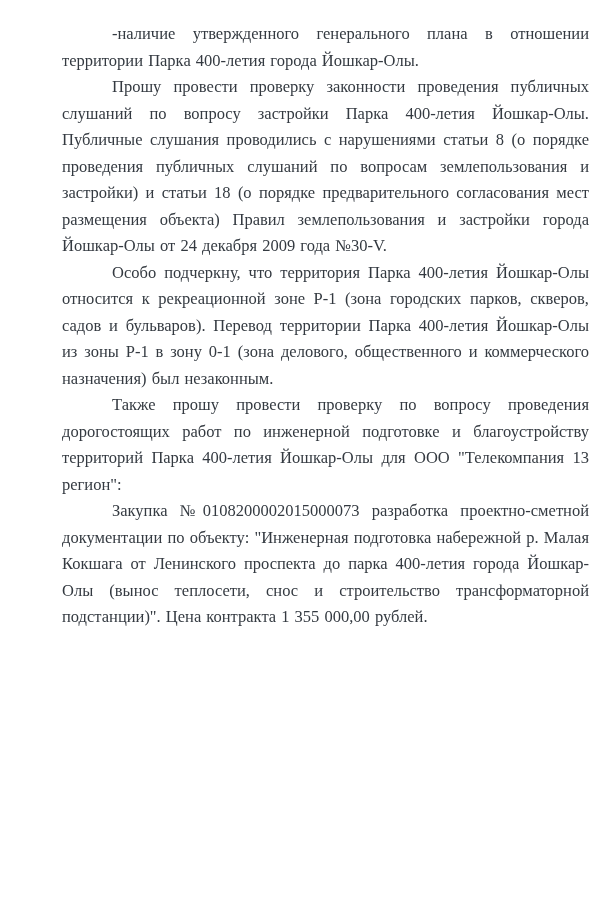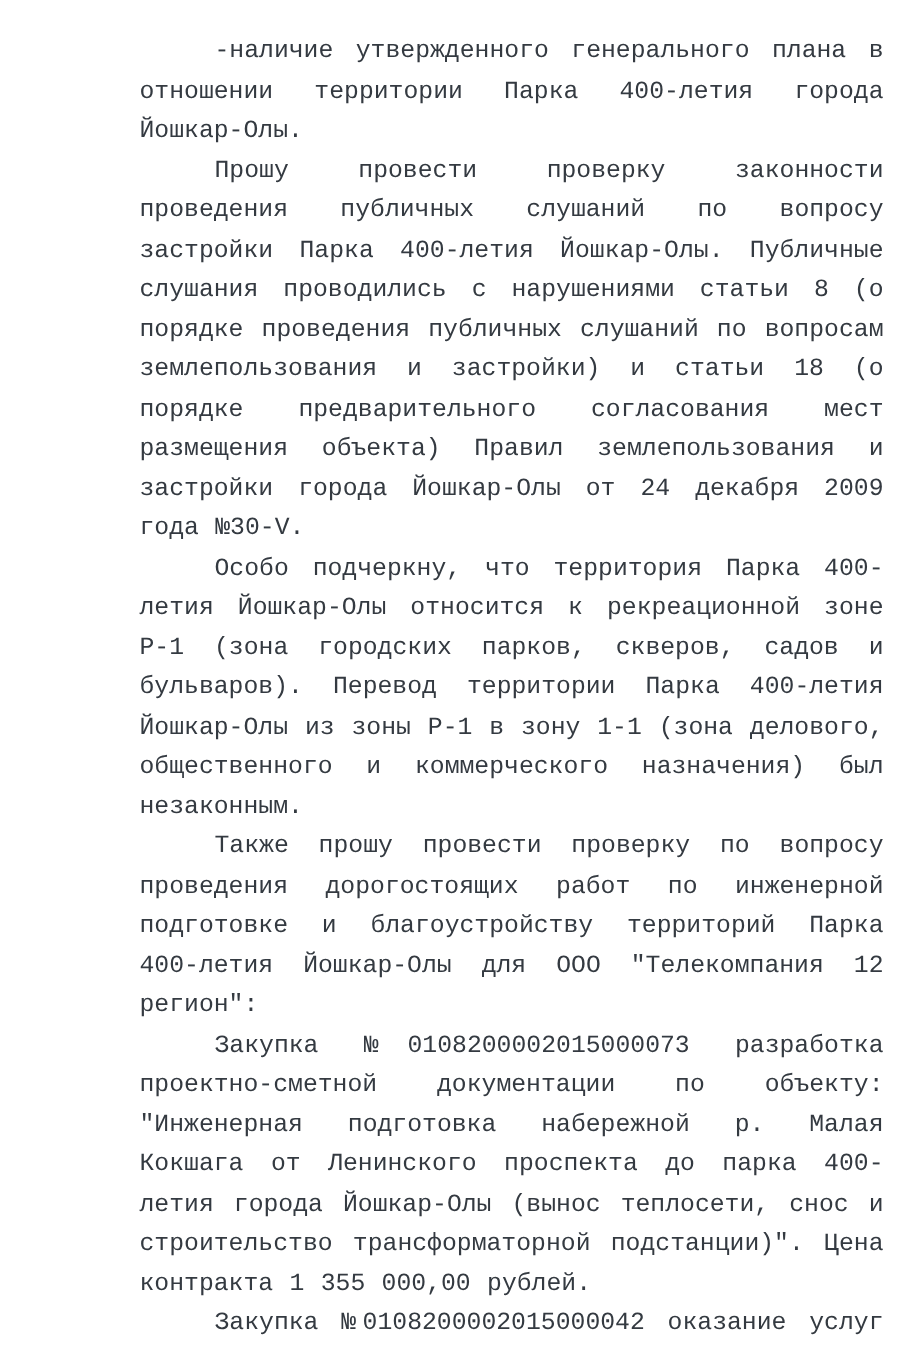--- a/index.html
+++ b/index.html
@@ -9,23 +9,23 @@
   body {
     width: 615px;
     height: 900px;
     background: #ffffff;
     overflow: hidden;
   }
   .page {
     box-sizing: border-box;
     width: 615px;
     height: 900px;
-    padding: 21px 26px 0 93px;
+    padding: 21px 26px 0 62px;
     background: #ffffff;
-    font-family: Liberation Mono, monospace;
+    font-family: Liberation Serif, serif;
     font-size: 16.5px;
     line-height: 26.5px;
     color: #343a41;
   }
   .para {
     margin: 0;
     text-align: justify;
     text-indent: 50px;
     word-spacing: 0.06em;
   }
@@ -33,17 +33,16 @@
   .para.continued {
     text-align-last: justify;
   }
 </style>
 </head>
 <body style="background: rgb(255, 255, 255);">
 
 <div class="page" style="background: rgb(255, 255, 255); color: rgb(52, 58, 65);">
   <p class="para">-наличие утвержденного генерального плана в отношении территории Парка 400-летия города Йошкар-Олы.</p>
   <p class="para">Прошу провести проверку законности проведения публичных слушаний по вопросу застройки Парка 400-летия Йошкар-Олы. Публичные слушания проводились с нарушениями статьи 8 (о порядке проведения публичных слушаний по вопросам землепользования и застройки) и статьи 18 (о порядке предварительного согласования мест размещения объекта) Правил землепользования и застройки города Йошкар-Олы от 24 декабря 2009 года №30-V.</p>
-  <p class="para">Особо подчеркну, что территория Парка 400-летия Йошкар-Олы относится к рекреационной зоне Р-1 (зона городских парков, скверов, садов и бульваров). Перевод территории Парка 400-летия Йошкар-Олы из зоны Р-1 в зону 1-1 (зона делового, общественного и коммерческого назначения) был незаконным.</p>
-  <p class="para">Также прошу провести проверку по вопросу проведения дорогостоящих работ по инженерной подготовке и благоустройству территорий Парка 400-летия Йошкар-Олы для ООО "Телекомпания 12 регион":</p>
+  <p class="para">Особо подчеркну, что территория Парка 400-летия Йошкар-Олы относится к рекреационной зоне Р-1 (зона городских парков, скверов, садов и бульваров). Перевод территории Парка 400-летия Йошкар-Олы из зоны Р-1 в зону 0-1 (зона делового, общественного и коммерческого назначения) был незаконным.</p>
+  <p class="para">Также прошу провести проверку по вопросу проведения дорогостоящих работ по инженерной подготовке и благоустройству территорий Парка 400-летия Йошкар-Олы для ООО "Телекомпания 13 регион":</p>
   <p class="para">Закупка №0108200002015000073 разработка проектно-сметной документации по объекту: "Инженерная подготовка набережной р. Малая Кокшага от Ленинского проспекта до парка 400-летия города Йошкар-Олы (вынос теплосети, снос и строительство трансформаторной подстанции)". Цена контракта 1 355 000,00 рублей.</p>
-  <p class="para continued">Закупка №0108200002015000042 оказание услуг по строительному контролю при строительстве объекта: "Реконструкция набережной р Малая</p>
 </div>
 
 </body></html>

